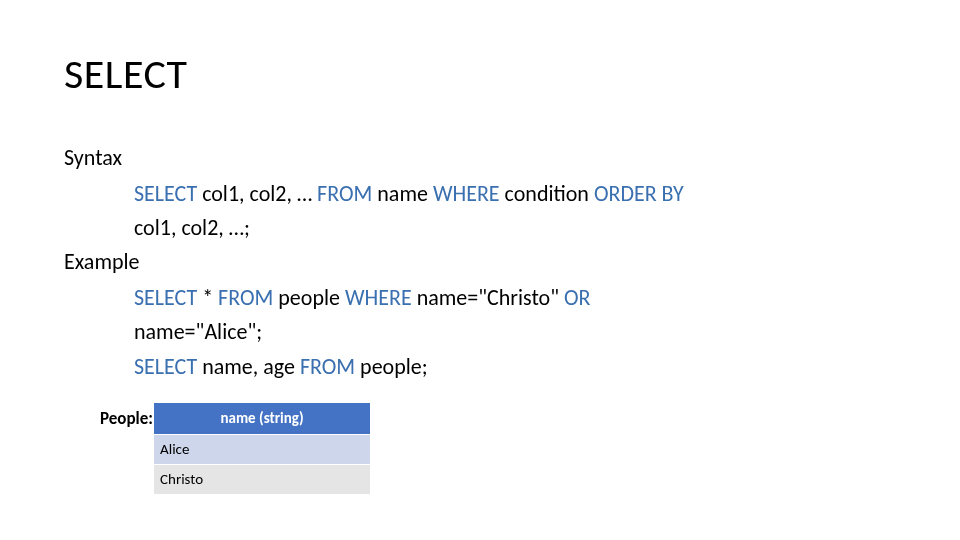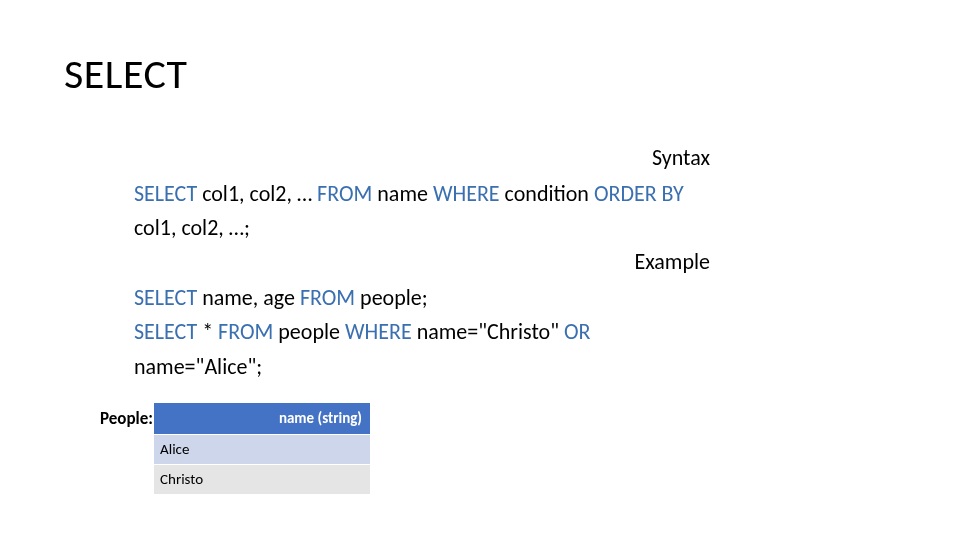--- a/index.html
+++ b/index.html
@@ -1,26 +1,26 @@
 <!DOCTYPE html>
 <html><head>
 <meta charset="utf-8">
 <style>
   * { box-sizing: border-box; margin: 0; padding: 0; }
   html, body { width: 960px; height: 540px; background: #fff; font-family: "Calibri", "Segoe UI", Arial, sans-serif; color: #000; }
   .slide { width: 774px; height: 540px; position: relative; padding: 48px 64px; }
   .title { font-size: 42px; font-weight: 400; letter-spacing: 0.5px; margin-bottom: 42px; }
   .body { font-size: 22px; line-height: 1.55; }
-  .sec { margin-bottom: 2px; text-align: right; }
+  .sec { margin-bottom: 2px; }
   .indent { margin-left: 70px; }
   .kw { color: #3a6fb0; }
   .tbl-wrap { margin-top: 18px; display: flex; align-items: flex-start; gap: 0; margin-left: 36px; }
   .tbl-label { font-weight: 700; font-size: 17px; padding-top: 4px; }
   table { border-collapse: collapse; width: 218px; font-size: 15px; }
-  th { background: #4472c4; color: #fff; font-weight: 700; text-align: right; padding: 4px 8px; border: 1px solid #fff; }
+  th { background: #4472c4; color: #fff; font-weight: 700; text-align: center; padding: 4px 8px; border: 1px solid #fff; }
   td { padding: 3px 6px; border: 1px solid #fff; }
   tr.r0 td { background: #cdd6ea; }
   tr.r1 td { background: #e5e5e5; }
 </style>
 </head>
 <body>
 
 <div class="slide">
 
   <div class="title">SELECT</div>
@@ -37,34 +37,34 @@
       <span>condition</span>
       <span class="kw">ORDER BY</span>
       <span>col1, col2, …;</span>
     </div>
 
     <div class="sec">Example</div>
 
 
     <div class="indent">
       <span class="kw">SELECT</span>
-      <span>name, age</span>
-      <span class="kw">FROM</span>
-      <span>people;</span>
-    </div>
-
-    <div class="indent">
-      <span class="kw">SELECT</span>
       <span>*</span>
       <span class="kw">FROM</span>
       <span>people</span>
       <span class="kw">WHERE</span>
       <span>name="Christo"</span>
       <span class="kw">OR</span>
       <span>name="Alice";</span>
+    </div>
+
+    <div class="indent">
+      <span class="kw">SELECT</span>
+      <span>name, age</span>
+      <span class="kw">FROM</span>
+      <span>people;</span>
     </div>
 
 
     <div class="tbl-wrap">
       <div class="tbl-label">People:</div>
       <table>
         <thead>
           <tr>
               <th>name (string)</th>
             </tr>

